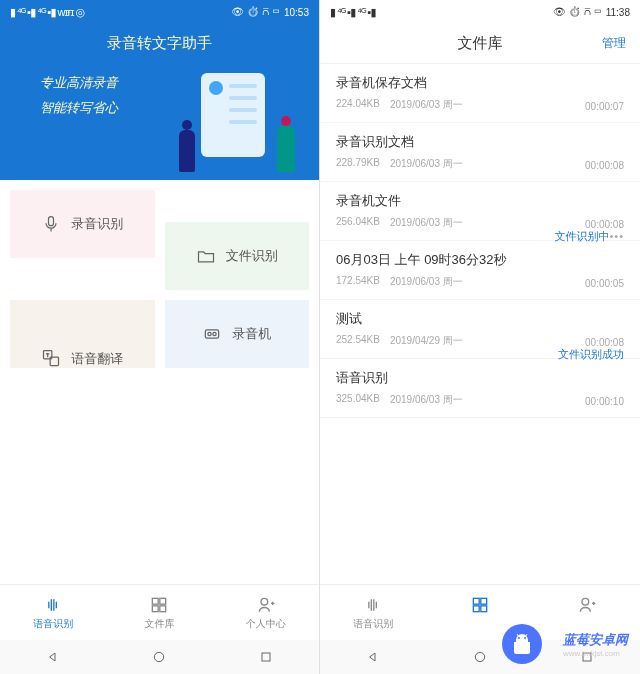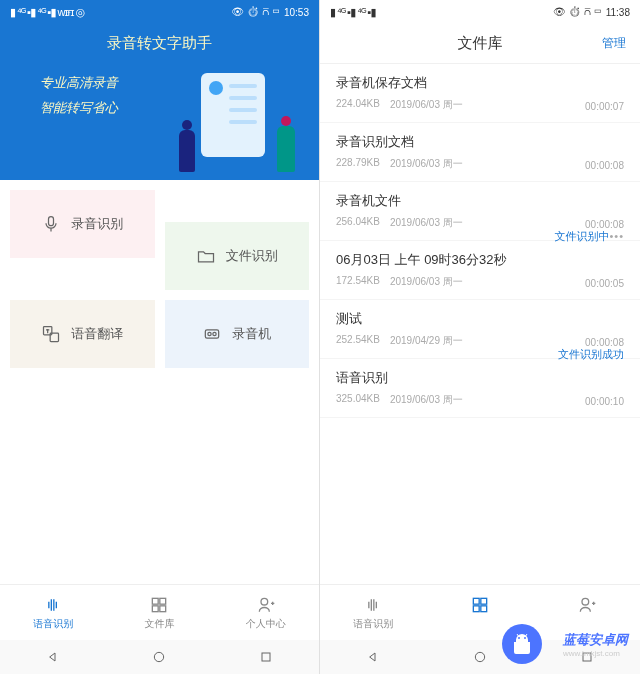--- a/index.html
+++ b/index.html
@@ -34,21 +34,21 @@
     .hi-person-l::after { content:""; position:absolute; top:10px; left:2px; width:16px; height:42px; background:#1a237e; border-radius:6px 6px 2px 2px; }
     .hi-person-r { position: absolute; right: 0; bottom: 0; width: 22px; height: 56px; }
     .hi-person-r::before { content:""; position:absolute; top:0; left:6px; width:10px; height:10px; border-radius:50%; background:#c2185b; }
     .hi-person-r::after { content:""; position:absolute; top:10px; left:2px; width:18px; height:46px; background:#009688; border-radius:6px 6px 2px 2px; }
 
     
     .cards { display: grid; grid-template-columns: 1fr 1fr; gap: 10px; padding: 10px; }
     .card { height: 68px; border-radius: 0; display: flex; align-items: center; justify-content: center; gap: 10px; font-size: 13px; color: #555; }
     .card-pink { background: #fdf0f2; }
     .card-green { background: #eef7ed; margin-top: 32px; }
-    .card-beige { background: #f7f3ec; }
+    .card-beige { background: #f7f3ec; align-items: flex-end; }
     .card-blue { background: #ecf3fb; }
     .card svg { width: 20px; height: 20px; stroke: #666; fill: none; stroke-width: 1.5; }
 
     
     .spacer { flex: 1; }
     .tabbar { height: 56px; display: flex; border-top: 1px solid #eee; background: #fff; }
     .tab { flex: 1; display: flex; flex-direction: column; align-items: center; justify-content: center; gap: 2px; font-size: 10px; color: #888; }
     .tab.active { color: #1976d2; }
     .tab svg { width: 22px; height: 20px; stroke: currentColor; fill: none; stroke-width: 1.6; }
 

